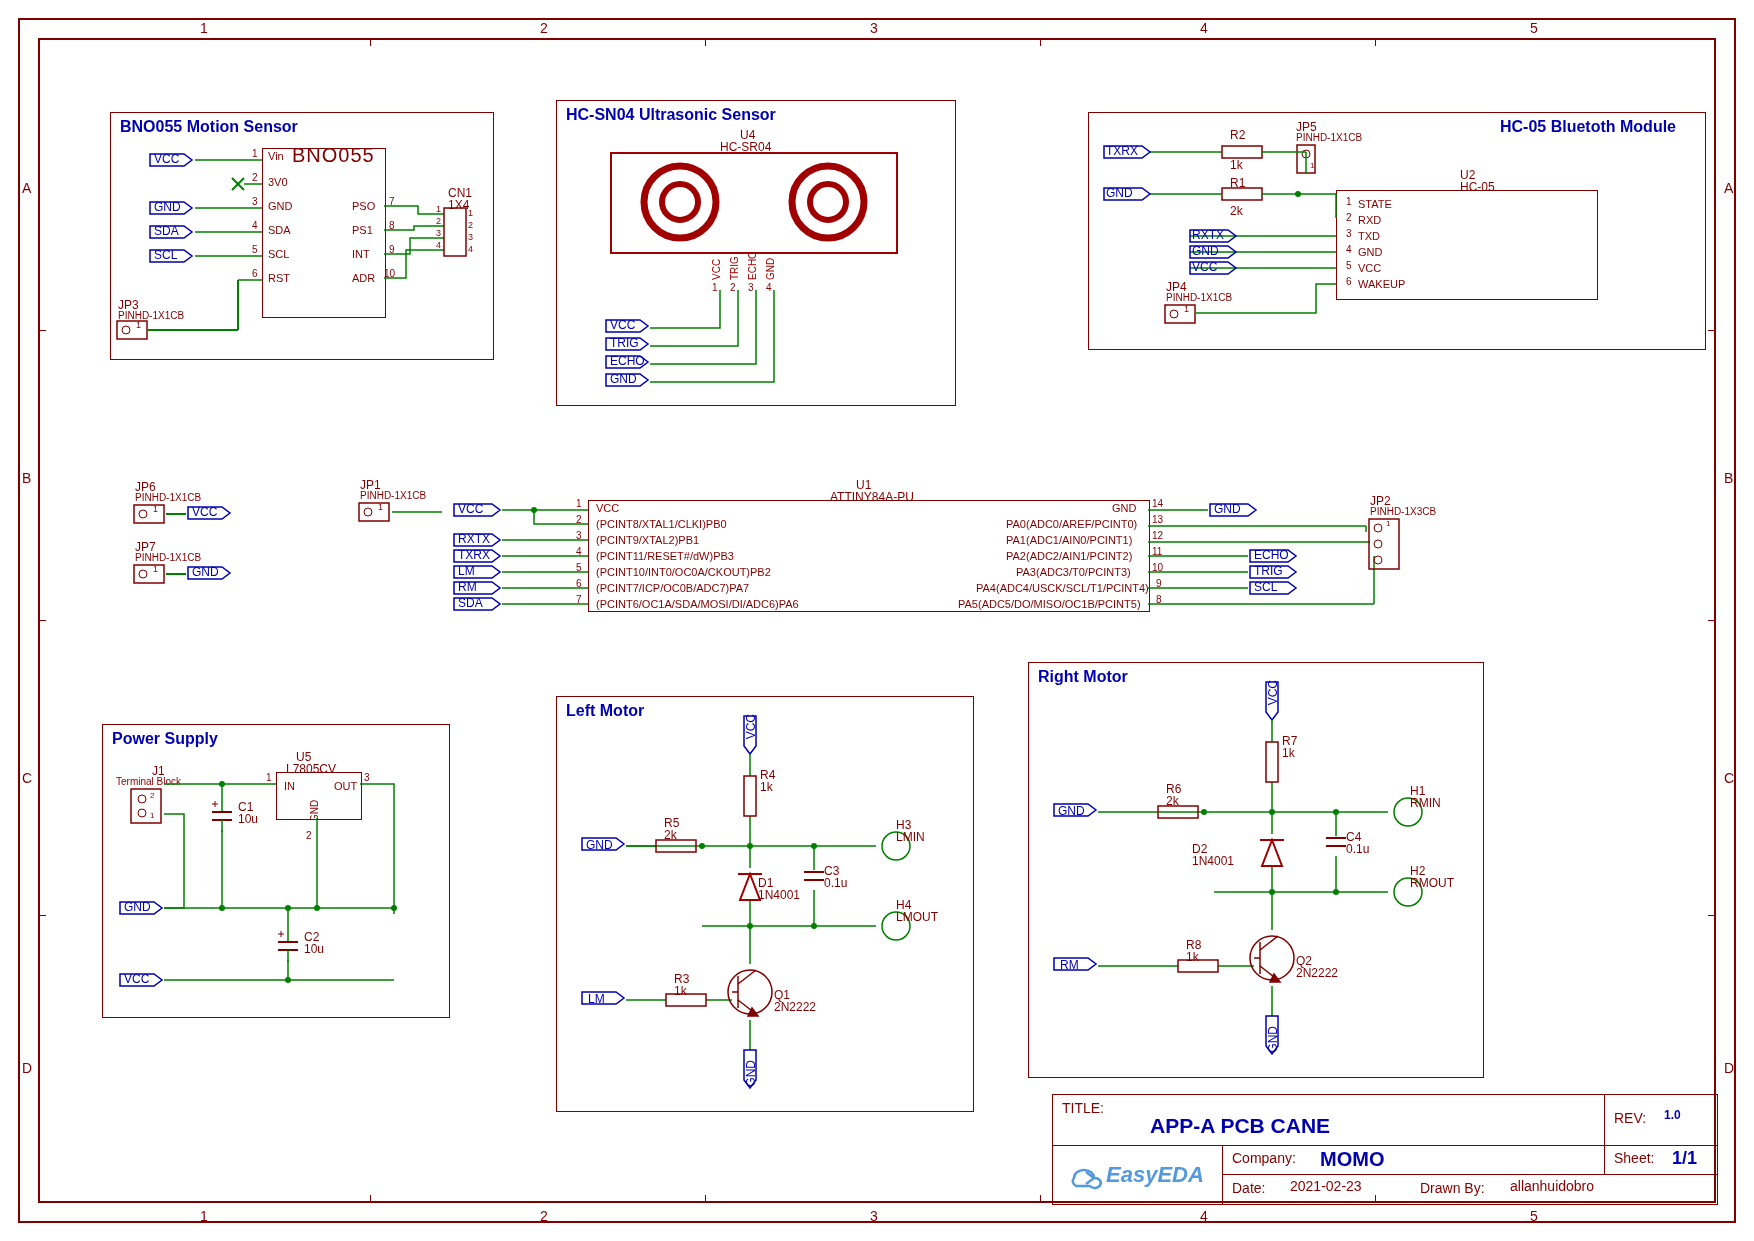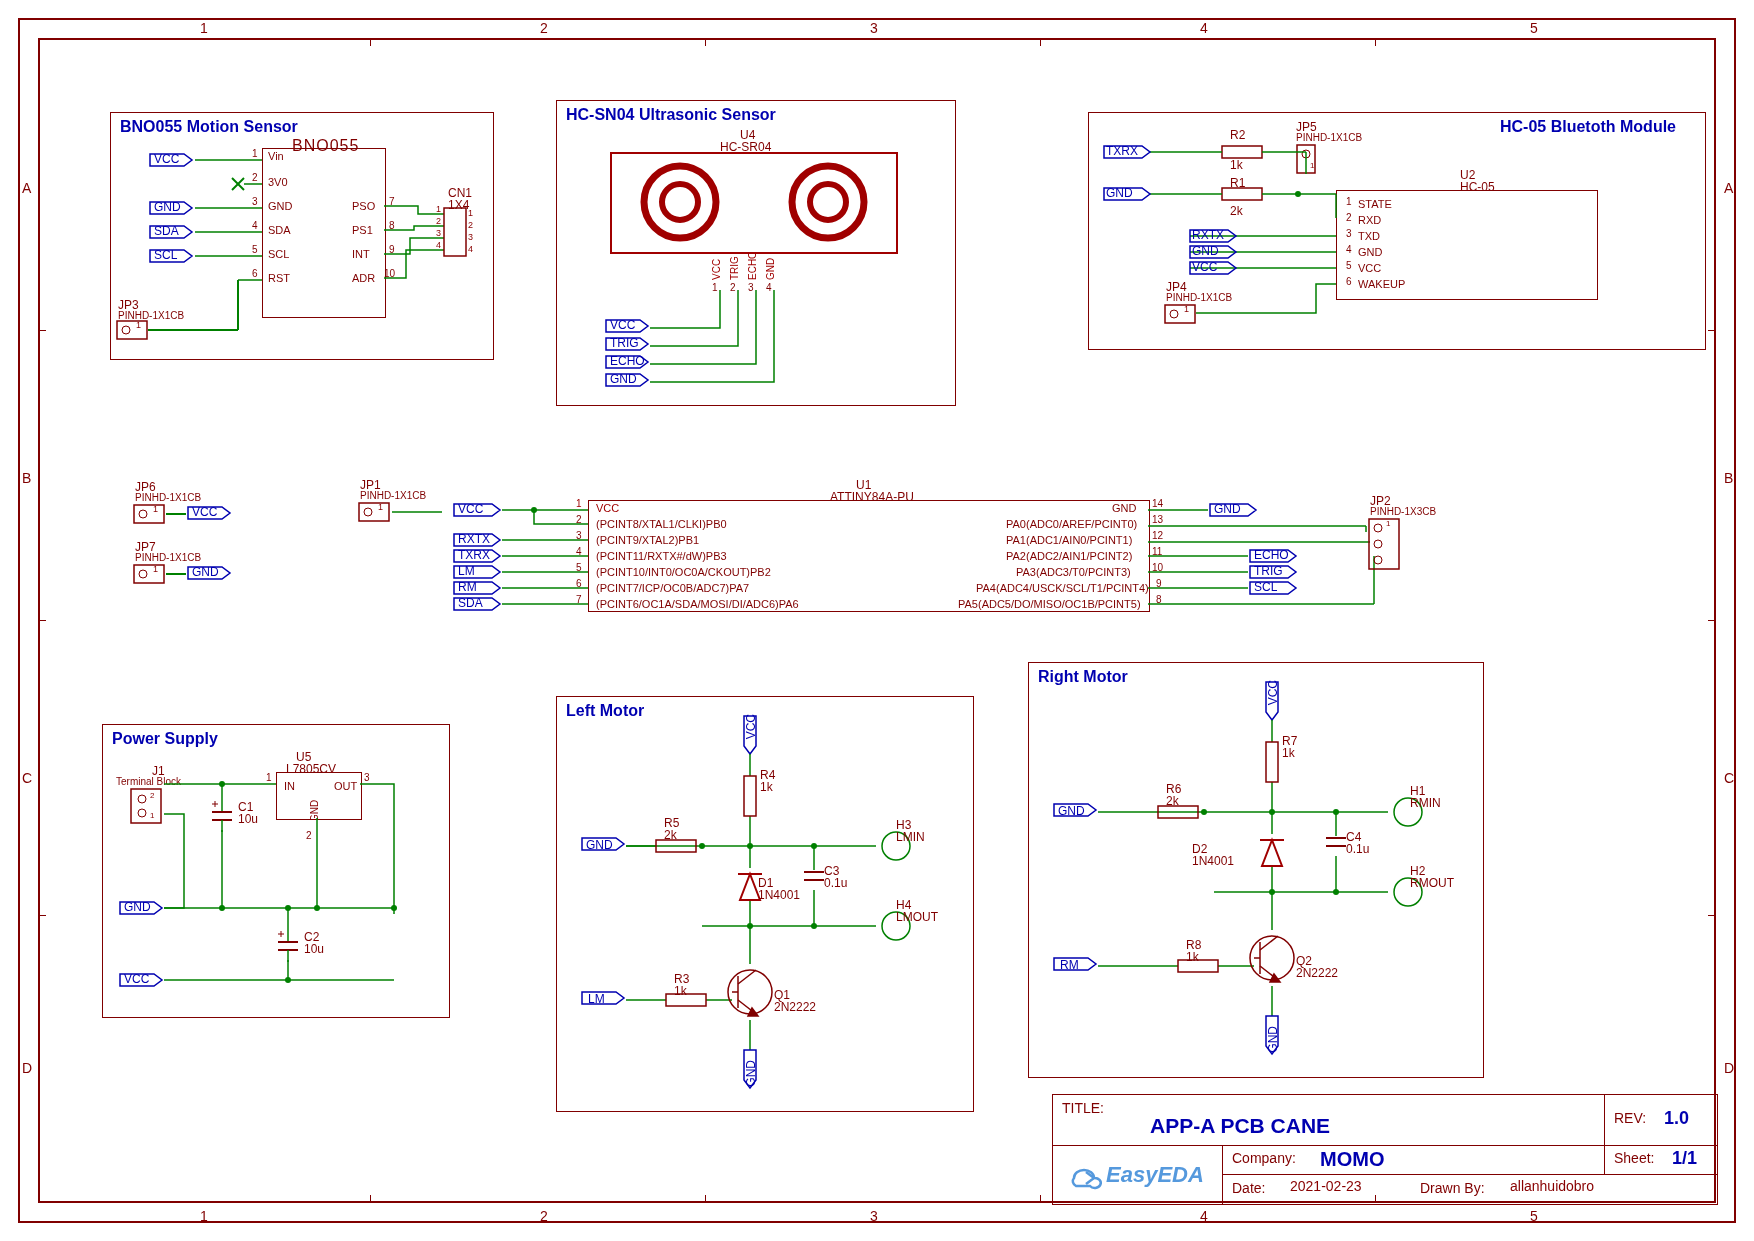--- a/index.html
+++ b/index.html
@@ -15,21 +15,21 @@
   .pinnum{position:absolute;color:#800000;font-size:10px;}
   .pinname{position:absolute;color:#800000;font-size:11px;white-space:nowrap;}
   .netlabel{position:absolute;color:#0000b0;font-size:12px;font-weight:normal;}
   .red{color:#a00000;}
   .wire{position:absolute;background:#008000;}
   .wireH{height:1.5px;}
   .wireV{width:1.5px;}
   .comp-rect{position:absolute;border:1.5px solid #800000;}
   .title-block{position:absolute;border:1.5px solid #800000;}
   .tb-label{position:absolute;color:#800000;font-size:14px;}
-  .tb-value{position:absolute;color:#0000b0;font-size:18px;font-weight:bold;}
+  .tb-value{position:absolute;color:#0000b0;font-size:12px;font-weight:bold;}
   .easyeda{position:absolute;color:#5599dd;font-style:italic;font-weight:bold;font-size:22px;}
   .svg-abs{position:absolute;}
 </style>
 </head>
 <body>
 
 <div class="page">
   <div class="frame outer"></div>
   <div class="frame inner"></div>
 
@@ -66,21 +66,21 @@
   <div class="tick" style="left:38px;top:915px;width:8px;height:1px"></div>
   <div class="tick" style="left:1708px;top:330px;width:8px;height:1px"></div>
   <div class="tick" style="left:1708px;top:620px;width:8px;height:1px"></div>
   <div class="tick" style="left:1708px;top:915px;width:8px;height:1px"></div>
 
   <div class="box" style="left:110px;top:112px;width:382px;height:246px"></div>
   <div class="box-title" style="left:120px;top:118px">BNO055 Motion Sensor</div>
 
   <div class="comp-rect" style="left:262px;top:148px;width:122px;height:168px"></div>
   <div class="partlabel" style="left:268px;top:150px;font-size:11px">Vin</div>
-  <div class="partlabel" style="left:292px;top:137px;font-size:16px;letter-spacing:1px">BNO055</div>
+  <div class="partlabel" style="left:292px;top:144px;font-size:20px;letter-spacing:1px">BNO055</div>
 
   <svg class="svg-abs" style="left:140px;top:150px" width="130" height="180">
     <g stroke="#008000" stroke-width="1.5" fill="none">
       <line x1="55" y1="10" x2="122" y2="10"></line>
         <line x1="55" y1="58" x2="122" y2="58"></line>
       <line x1="55" y1="82" x2="122" y2="82"></line>
         <line x1="55" y1="106" x2="122" y2="106"></line>
       <line x1="98" y1="130" x2="122" y2="130"></line>
     </g>
     <g stroke="#008000" stroke-width="2">
@@ -353,21 +353,21 @@
     <circle cx="142" cy="10" r="3" fill="#008000"></circle>
   </svg>
 
   <div class="pinnum red" style="left:576px;top:498px">1</div>
   <div class="pinname red" style="left:596px;top:502px">VCC</div>
   <div class="pinnum" style="left:576px;top:514px">2</div>
   <div class="pinname" style="left:596px;top:518px">(PCINT8/XTAL1/CLKI)PB0</div>
   <div class="pinnum" style="left:576px;top:530px">3</div>
   <div class="pinname" style="left:596px;top:534px">(PCINT9/XTAL2)PB1</div>
   <div class="pinnum" style="left:576px;top:546px">4</div>
-  <div class="pinname" style="left:596px;top:550px">(PCINT11/RXTX#/dW)PB3</div>
+  <div class="pinname" style="left:596px;top:550px">(PCINT11/RESET#/dW)PB3</div>
   <div class="pinnum" style="left:576px;top:562px">5</div>
   <div class="pinname" style="left:596px;top:566px">(PCINT10/INT0/OC0A/CKOUT)PB2</div>
   <div class="pinnum" style="left:576px;top:578px">6</div>
   <div class="pinname" style="left:596px;top:582px">(PCINT7/ICP/OC0B/ADC7)PA7</div>
   <div class="pinnum" style="left:576px;top:594px">7</div>
   <div class="pinname" style="left:596px;top:598px">(PCINT6/OC1A/SDA/MOSI/DI/ADC6)PA6</div>
 
   <div class="pinname" style="left:1112px;top:502px;">GND</div>
   <div class="pinnum" style="left:1152px;top:498px">14</div>
   <div class="pinname" style="left:1006px;top:518px">PA0(ADC0/AREF/PCINT0)</div>

